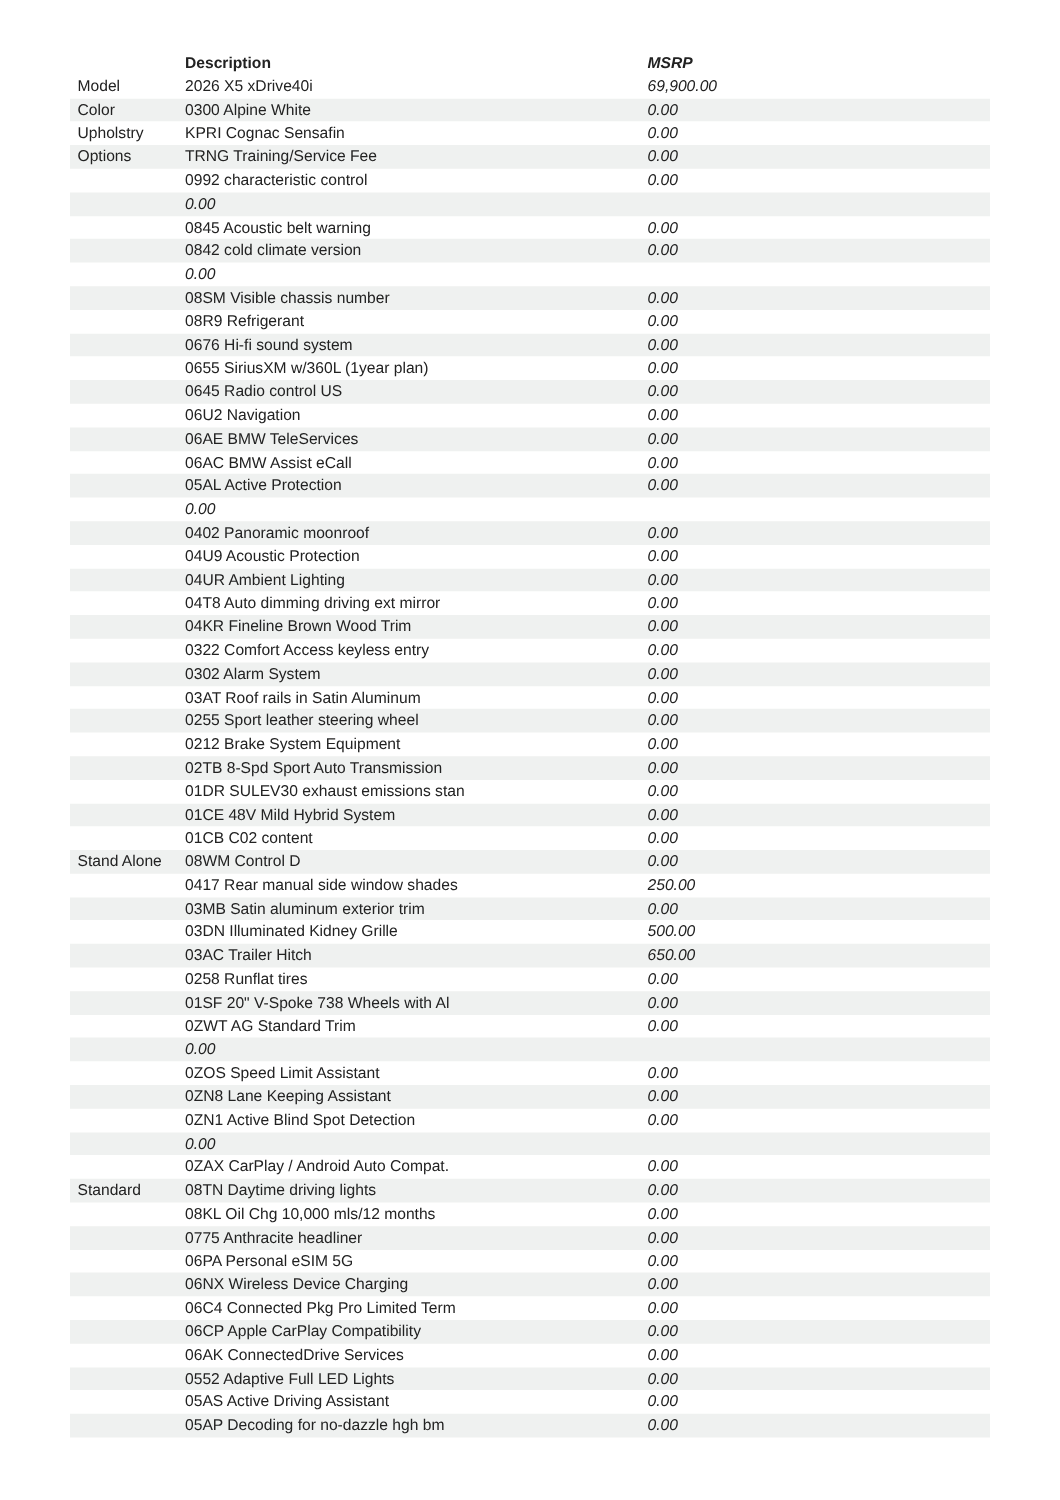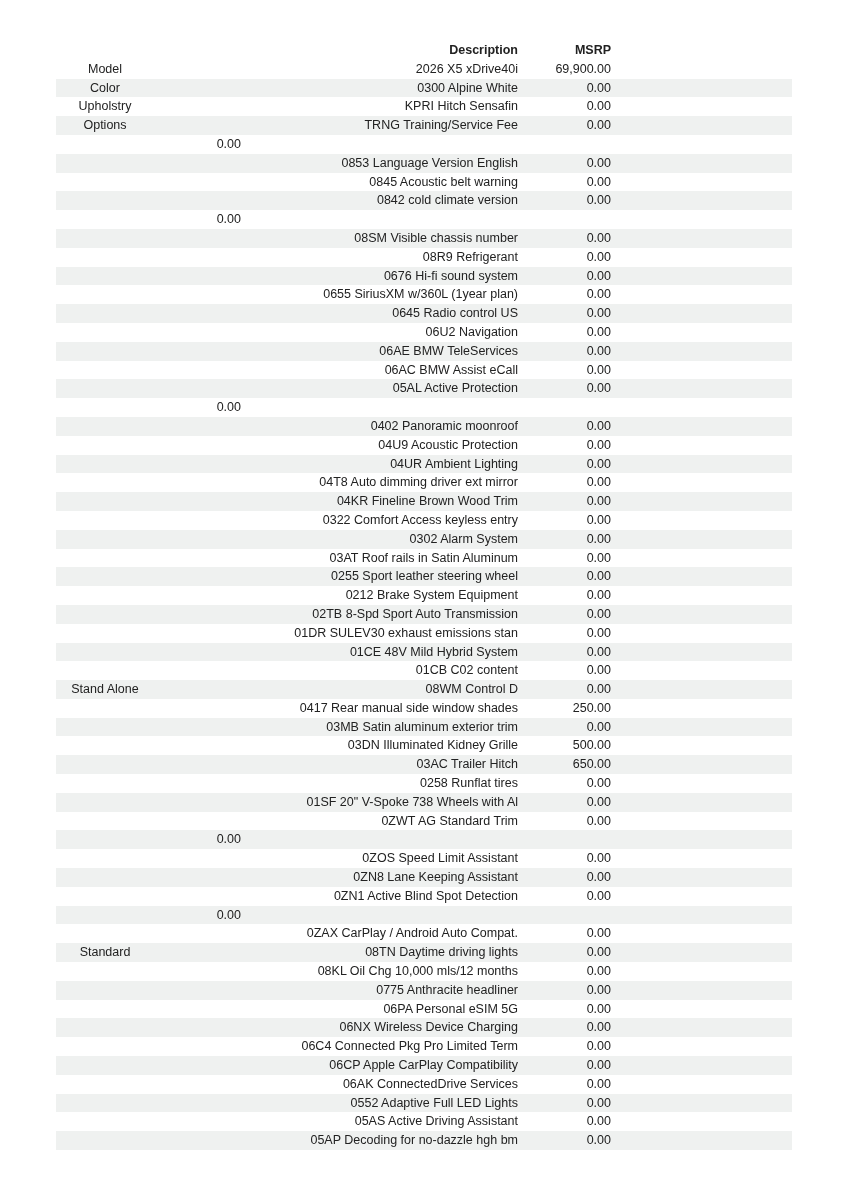--- a/index.html
+++ b/index.html
@@ -27,31 +27,29 @@
     height: 18.8px;
     line-height: 18.8px;
     font-size: 12.5px;
     white-space: nowrap;
   }
   .row.striped { background: var(--stripe); }
   .cell-cat {
     width: 92px;
     padding-left: 6px;
     overflow: hidden;
-    text-align: center;
   }
   .cell-desc {
     width: 370px;
     overflow: hidden;
-    text-align: right;
   }
   .cell-msrp {
     width: 93px;
-    text-align: right;
     overflow: hidden;
+    font-style: italic;
   }
   .row.header .cell-desc,
   .row.header .cell-msrp {
     font-weight: bold;
   }
 </style>
 </head>
 <body>
 
 <div class="sheet">
@@ -68,38 +66,38 @@
   </div>
 
   <div class="row striped">
     <span class="cell-cat">Color</span>
     <span class="cell-desc">0300 Alpine White</span>
     <span class="cell-msrp">0.00</span>
   </div>
 
   <div class="row">
     <span class="cell-cat">Upholstry</span>
-    <span class="cell-desc">KPRI Hitch Sensafin</span>
+    <span class="cell-desc">KPRI Cognac Sensafin</span>
     <span class="cell-msrp">0.00</span>
   </div>
 
   <div class="row striped">
     <span class="cell-cat">Options</span>
     <span class="cell-desc">TRNG Training/Service Fee</span>
     <span class="cell-msrp">0.00</span>
   </div>
 
   <div class="row">
     <span class="cell-cat"></span>
-    <span class="cell-msrp">0.00</span>
-  </div>
-
-  <div class="row striped">
-    <span class="cell-cat"></span>
-    <span class="cell-desc">0853 Language Version English</span>
+    <span class="cell-desc">0992 characteristic control</span>
+    <span class="cell-msrp">0.00</span>
+  </div>
+
+  <div class="row striped">
+    <span class="cell-cat"></span>
     <span class="cell-msrp">0.00</span>
   </div>
 
   <div class="row">
     <span class="cell-cat"></span>
     <span class="cell-desc">0845 Acoustic belt warning</span>
     <span class="cell-msrp">0.00</span>
   </div>
 
   <div class="row striped">
@@ -185,21 +183,21 @@
   </div>
 
   <div class="row striped">
     <span class="cell-cat"></span>
     <span class="cell-desc">04UR Ambient Lighting</span>
     <span class="cell-msrp">0.00</span>
   </div>
 
   <div class="row">
     <span class="cell-cat"></span>
-    <span class="cell-desc">04T8 Auto dimming driver ext mirror</span>
+    <span class="cell-desc">04T8 Auto dimming driving ext mirror</span>
     <span class="cell-msrp">0.00</span>
   </div>
 
   <div class="row striped">
     <span class="cell-cat"></span>
     <span class="cell-desc">04KR Fineline Brown Wood Trim</span>
     <span class="cell-msrp">0.00</span>
   </div>
 
   <div class="row">

